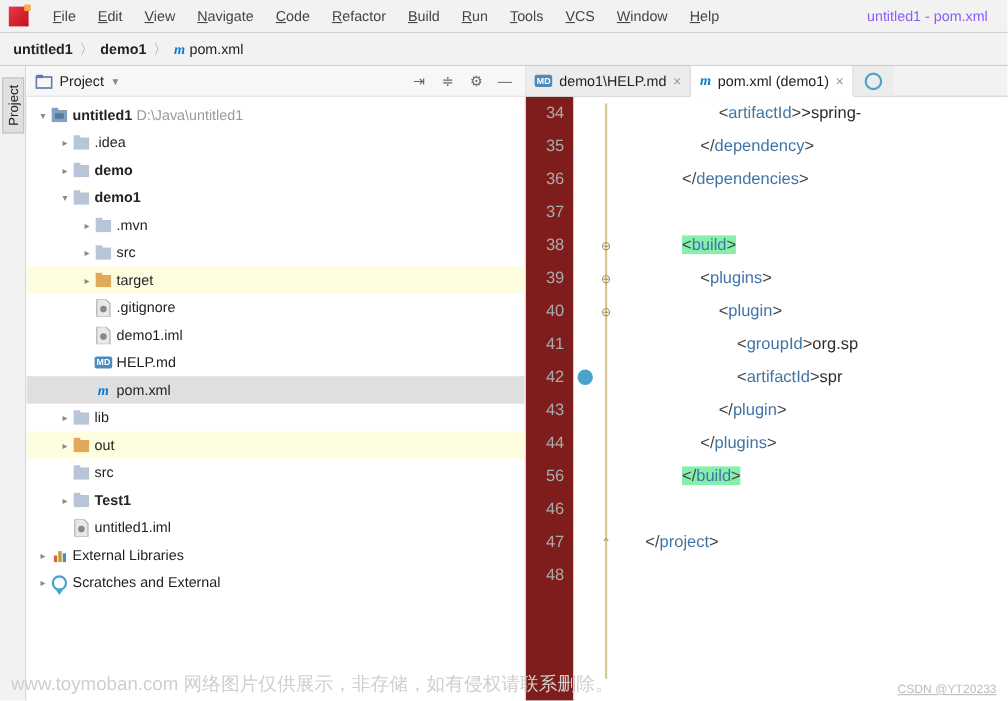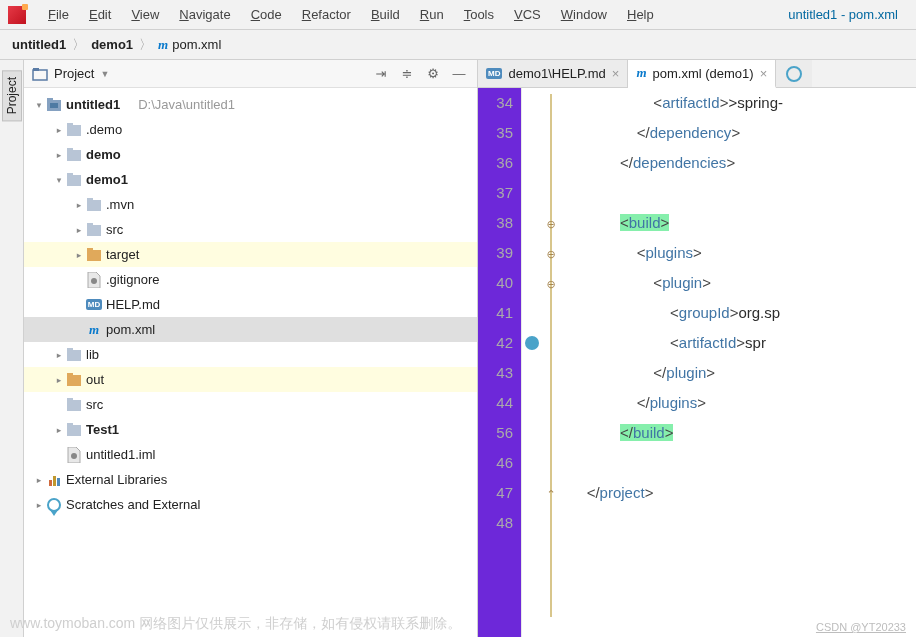--- a/index.html
+++ b/index.html
@@ -3,21 +3,21 @@
   <meta charset="utf-8">
   <style>
     * { margin: 0; padding: 0; box-sizing: border-box; font-family: "Segoe UI", Arial, sans-serif; }
     body { width: 916px; height: 637px; background: #fff; overflow: hidden; font-size: 13px; color: #222; }
     
     .menu-bar { height: 30px; display: flex; align-items: center; padding: 0 8px; border-bottom: 1px solid #d0d0d0; background: #f2f2f2; }
     .app-icon { width: 18px; height: 18px; background: linear-gradient(135deg, #e63946, #c1121f); margin-right: 12px; position: relative; }
     .app-icon::before { content: ''; position: absolute; width: 6px; height: 6px; background: #ffa94d; top: -2px; right: -2px; border-radius: 1px; }
     .menu-item { padding: 4px 10px; cursor: pointer; color: #444; }
     .menu-item .u { text-decoration: underline; }
-    .window-title { margin-left: auto; color: #0369a1; padding-right: 10px; }
+    .window-title { margin-left: auto; color: #8b5cf6; padding-right: 10px; }
     
     .nav-bar { height: 30px; display: flex; align-items: center; padding: 0 12px; background: #f2f2f2; border-bottom: 1px solid #d0d0d0; }
     .crumb { font-weight: bold; color: #222; }
     .crumb-sep { margin: 0 6px; color: #999; }
     .crumb-m { display: inline-flex; align-items: center; gap: 4px; color: #0073d1; font-style: italic; font-weight: bold; font-family: Georgia, serif; }
     .crumb-m-text { color: #222; font-style: normal; font-family: "Segoe UI", Arial; font-weight: 400; }
     
     .body { display: flex; height: calc(100% - 60px); }
     
     .side-tab { width: 24px; background: #f2f2f2; border-right: 1px solid #d0d0d0; display: flex; flex-direction: column; align-items: center; padding-top: 10px; }
@@ -33,53 +33,53 @@
     
     .tree { flex: 1; overflow: auto; padding-top: 4px; }
     .tree-row { height: 25px; display: flex; align-items: center; padding-left: 8px; cursor: pointer; white-space: nowrap; }
     .tree-row.selected { background: #dfdfdf; }
     .tree-row.highlighted { background: #fffde0; }
     .tree-row .arrow { width: 14px; text-align: center; color: #888; font-size: 9px; }
     .tree-row .indent { flex: 0 0 auto; }
     .tree-row .ticon { width: 16px; height: 16px; margin-right: 4px; display: flex; align-items: center; justify-content: center; }
     .tree-row .label { color: #222; }
     .tree-row .label.bold { font-weight: bold; }
-    .tree-row .hint { color: #999; margin-left: 18px; }
+    .tree-row .hint { color: #999; margin-left: 4px; }
     .m-icon { color: #0a7acc; font-family: Georgia, serif; font-style: italic; font-weight: bold; font-size: 13px; }
     .md-icon { background: #4e8bbd; color: #fff; font-size: 8px; font-weight: bold; padding: 1px 2px; border-radius: 2px; }
     .bars { display: flex; gap:1px; align-items: flex-end; height: 12px; }
     .bars span { width: 3px; background: #d06a3e; }
     .bars span:nth-child(1){height:6px;} .bars span:nth-child(2){height:10px;background:#c0982f;} .bars span:nth-child(3){height:8px;background:#4e8bbd;}
     .clock { width:14px; height:14px; border:2px solid #4aa3c9; border-radius:50%; position:relative; }
     .clock::after{content:'';position:absolute;width:0;height:0;border-left:4px solid transparent;border-right:4px solid transparent;border-top:6px solid #4aa3c9;bottom:-6px;left:1px;}
     
     .editor-area { flex: 1; display: flex; flex-direction: column; background: #fff; }
     .tab-bar { height: 28px; display: flex; align-items: stretch; background: #f2f2f2; border-bottom: 1px solid #d0d0d0; }
     .tab { display: flex; align-items: center; padding: 0 8px; gap: 6px; border-right: 1px solid #d0d0d0; background: #ececec; cursor: pointer; }
     .tab.active { background: #fff; border-bottom: 2px solid #fff; margin-bottom: -1px; }
     .tab-close { color: #999; cursor: pointer; }
     .tab-extra { width: 36px; display:flex; align-items:center; justify-content:center; background: #ececec; }
     .globe-icon { width: 16px; height: 16px; border: 2px solid #4aa3c9; border-radius: 50%; position: relative; }
     
     .code-body { flex: 1; display: flex; font-family: Consolas, monospace; font-size: 15px; line-height: 30px; overflow: hidden; }
-    .gutter { width: 44px; text-align: right; color: #aaa; background: #6d28d9; border-right: 1px solid #e8e8e8; padding-right: 8px; }
+    .gutter { width: 44px; text-align: right; color: #aaa; background: #7f1d1d; border-right: 1px solid #e8e8e8; padding-right: 8px; }
     .fold-strip { width: 18px; background: #fff; display: flex; flex-direction: column; align-items: center; position: relative; }
     .fold-mark { color: #a78751; font-size: 11px; }
     .fold-line { position: absolute; left: 8px; width: 2px; background: #d8c68c; top: 6px; bottom: 20px; }
     .run-gutter { width: 20px; background: #fff; }
     .run-mark { width:14px; height:14px; margin:8px auto; background: #4aa3c9; border-radius:50%; position:relative; }
     .run-mark::after{content:'↑';position:absolute;right:-8px;color:#d9534f;font-size:13px;font-weight:bold;top:-2px;}
     
     .code-lines { flex: 1; background: #fff; padding-left: 10px; white-space: pre; overflow: hidden; }
     .code-lines .hl-teal { background: #86efac; }
     .code-lines .t { color: #4175a5; }
     .code-lines .txt { color: #2d2d2d; text-align: right; }
     .code-lines .br { color: #444; }
     
-    .watermark { position: absolute; bottom: 4px; left: 10px; color: #cfcfcf; font-size: 14px; z-index: 5; text-align: center; }
+    .watermark { position: absolute; bottom: 4px; left: 10px; color: #cfcfcf; font-size: 17px; z-index: 5; text-align: center; }
     .watermark2 { position: absolute; bottom: 4px; right: 10px; color: #bdbdbd; font-size: 11px; z-index: 5; text-decoration: underline; }
   </style>
 </head>
 <body>
 
 <div class="menu-bar">
   <div class="app-icon"></div>
   <div id="menu-slot" style="display: flex;">
       <div class="menu-item"><span class="u">F</span>ile</div>
       <div class="menu-item"><span class="u">E</span>dit</div>
@@ -144,21 +144,21 @@
         </div>
         <div class="tree-row">
           <span class="indent" style="width: 20px;"></span>
           <span class="arrow">▸</span>
           <span class="ticon">
             <svg width="16" height="16" viewBox="0 0 16 16">
               <rect x="1" y="3" width="14" height="11" fill="#b8c5d6"></rect>
               <rect x="1" y="1" width="6" height="3" fill="#b8c5d6"></rect>
             </svg>
           </span>
-          <span class="label">.demo</span>
+          <span class="label">.idea</span>
         </div>
         <div class="tree-row">
           <span class="indent" style="width: 20px;"></span>
           <span class="arrow">▸</span>
           <span class="ticon">
             <svg width="16" height="16" viewBox="0 0 16 16">
               <rect x="1" y="3" width="14" height="11" fill="#b8c5d6"></rect>
               <rect x="1" y="1" width="6" height="3" fill="#b8c5d6"></rect>
             </svg>
           </span>
@@ -211,20 +211,31 @@
         <div class="tree-row">
           <span class="indent" style="width: 40px;"></span>
           <span class="arrow"></span>
           <span class="ticon">
             <svg width="14" height="16" viewBox="0 0 14 16">
               <path d="M1 0 h8 l4 4 v12 H1 Z" fill="#e8e8e8" stroke="#aaa"></path>
               <circle cx="7" cy="9" r="3" fill="#888"></circle>
             </svg>
           </span>
           <span class="label">.gitignore</span>
+        </div>
+        <div class="tree-row">
+          <span class="indent" style="width: 40px;"></span>
+          <span class="arrow"></span>
+          <span class="ticon">
+            <svg width="14" height="16" viewBox="0 0 14 16">
+              <path d="M1 0 h8 l4 4 v12 H1 Z" fill="#e8e8e8" stroke="#aaa"></path>
+              <circle cx="7" cy="9" r="3" fill="#888"></circle>
+            </svg>
+          </span>
+          <span class="label">demo1.iml</span>
         </div>
         <div class="tree-row">
           <span class="indent" style="width: 40px;"></span>
           <span class="arrow"></span>
           <span class="ticon">
             <span class="md-icon">MD</span>
           </span>
           <span class="label">HELP.md</span>
         </div>
         <div class="tree-row selected">

